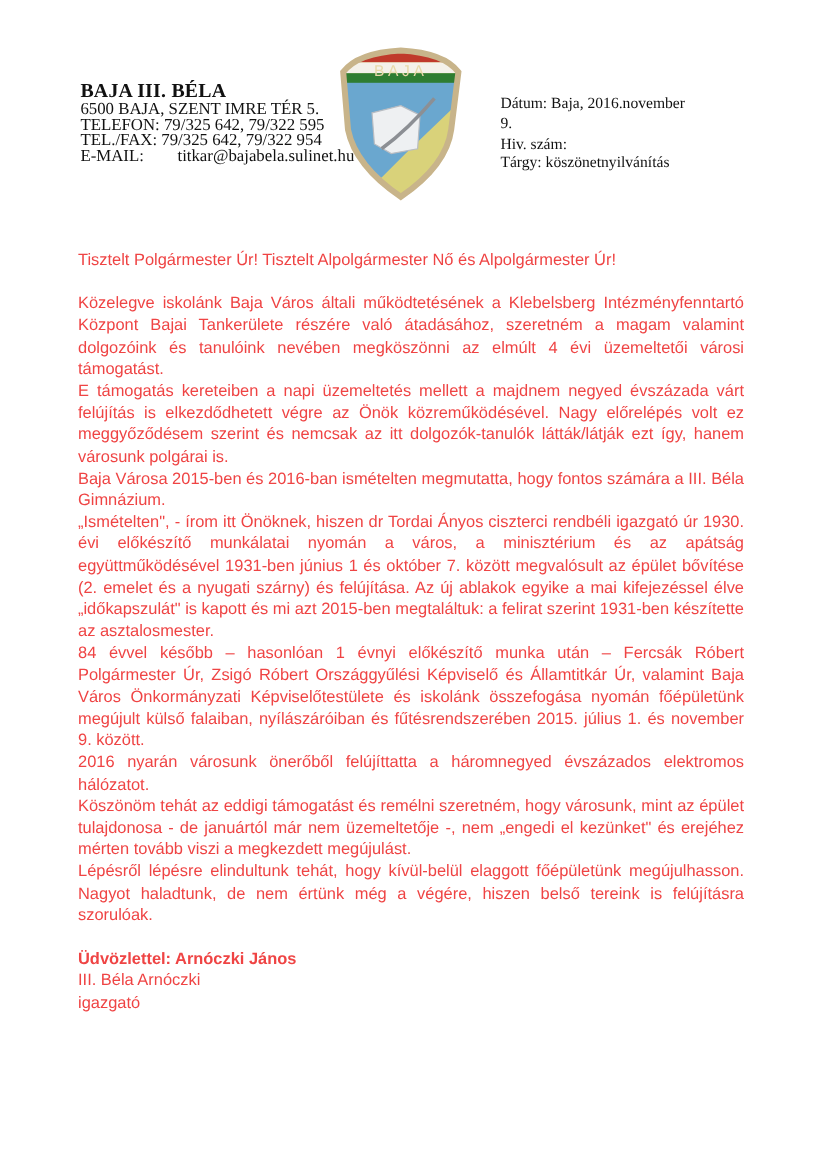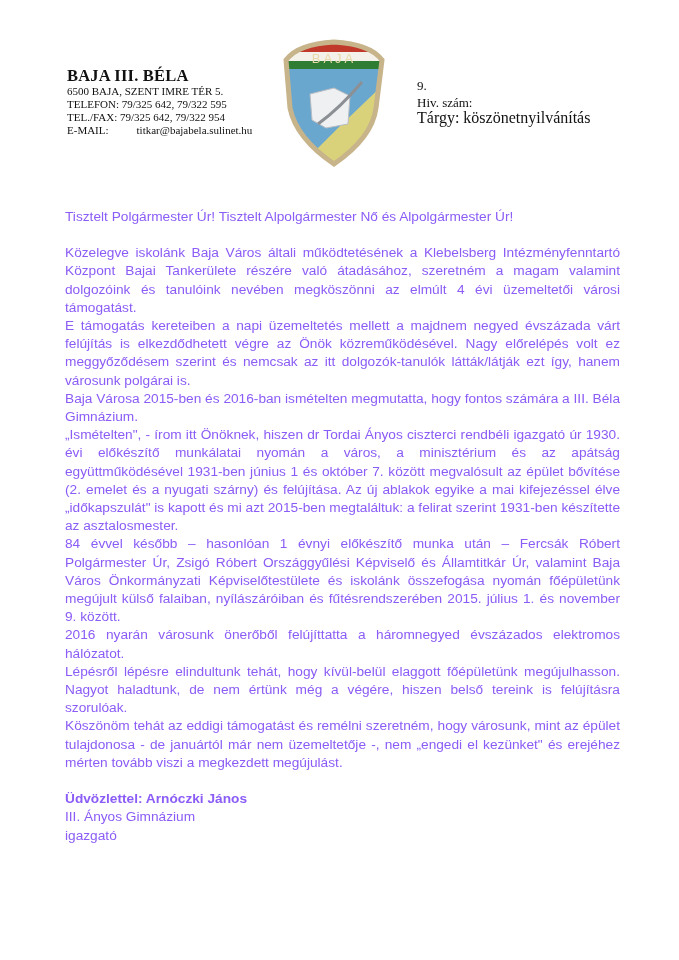--- a/index.html
+++ b/index.html
@@ -1,24 +1,24 @@
 <!DOCTYPE html>
 <html><head>
 <meta charset="utf-8">
 <style>
   html, body { margin:0; padding:0; background:#ffffff; }
   body { width:679px; height:960px; position:relative; overflow:hidden; color:#111; }
   .hdr-left { position:absolute; left:67px; top:67px; font-family:"Liberation Serif", serif; }
   .school-name { font-weight:bold; font-size:16.5px; line-height:18px; letter-spacing:0.2px; }
-  .hdr-small { font-size:11px; line-height:13px; }
+  .hdr-small { font-size:14px; line-height:13px; }
   .email-val { margin-left:28px; }
   .logo { position:absolute; left:278px; top:38px; width:112px; height:130px; }
   .hdr-right { position:absolute; left:417px; top:77px; font-family:"Liberation Serif", serif; font-size:13px; line-height:17px; width:180px; }
-  .subject { font-size:16px; line-height:14px; }
-  .body { position:absolute; left:65px; top:208px; width:555px; font-family:"Liberation Sans", sans-serif; font-size:13.7px; line-height:18.2px; color:#8b5cf6; }
+  .subject { font-size:13px; line-height:14px; }
+  .body { position:absolute; left:65px; top:208px; width:555px; font-family:"Liberation Sans", sans-serif; font-size:13.7px; line-height:18.2px; color:#ef4444; }
   .body p { margin:0; text-align:justify; }
   .salutation { margin-bottom:18px !important; }
   .closing { margin-top:18px !important;font-weight:bold; }
 </style>
 </head>
 <body>
 
 <div class="hdr-left">
   <div class="school-name">BAJA III. BÉLA</div>
   <div class="hdr-small">6500 BAJA, SZENT IMRE TÉR 5.</div>
@@ -44,31 +44,32 @@
       <rect x="0" y="23" width="112" height="8" fill="#2e7d32"></rect>
       <polygon points="32,56 56,50 72,58 70,86 48,90 34,82" fill="#eef0f2" stroke="#b8bcc2" stroke-width="1"></polygon>
       <path d="M40,86 Q62,70 84,44" stroke="#8c8f94" stroke-width="3" fill="none"></path>
     </g>
     <path d="M8,22 Q20,6 56,4 Q92,6 104,22 L98,70 Q94,100 56,126 Q18,100 12,70 Z" fill="none" stroke="#c8b48a" stroke-width="5"></path>
     <text x="56" y="25" text-anchor="middle" font-family="Liberation Sans, sans-serif" font-size="13" fill="#e8d9a8" letter-spacing="3">BAJA</text>
   </svg>
 </div>
 
 <div class="hdr-right">
+  <div>Dátum: Baja, 2016.november</div>
   <div>9.</div>
   <div>Hiv. szám:</div>
   <div class="subject">Tárgy: köszönetnyilvánítás</div>
 </div>
 
 <div class="body">
   <p class="salutation">Tisztelt Polgármester Úr! Tisztelt Alpolgármester Nő és Alpolgármester Úr!</p>
   <p>Közelegve iskolánk Baja Város általi működtetésének a Klebelsberg Intézményfenntartó Központ Bajai Tankerülete részére való átadásához, szeretném a magam valamint dolgozóink és tanulóink nevében megköszönni az elmúlt 4 évi  üzemeltetői városi támogatást.</p>
   <p>E támogatás kereteiben a napi üzemeltetés mellett a majdnem negyed évszázada várt felújítás is elkezdődhetett végre az Önök közreműködésével. Nagy előrelépés volt ez meggyőződésem szerint és nemcsak az itt dolgozók-tanulók látták/látják ezt így, hanem városunk polgárai is.</p>
   <p>Baja Városa 2015-ben és 2016-ban ismételten megmutatta, hogy fontos számára a III. Béla Gimnázium.</p>
   <p>„Ismételten", - írom itt Önöknek, hiszen dr Tordai Ányos ciszterci rendbéli igazgató úr 1930. évi előkészítő munkálatai nyomán a város, a minisztérium és az apátság együttműködésével 1931-ben június 1 és október 7. között megvalósult az épület bővítése (2. emelet és a nyugati szárny) és felújítása. Az új ablakok egyike a mai kifejezéssel élve „időkapszulát" is kapott és mi azt 2015-ben megtaláltuk: a felirat szerint 1931-ben készítette az asztalosmester.</p>
   <p>84 évvel később – hasonlóan 1 évnyi előkészítő munka után – Fercsák Róbert Polgármester Úr, Zsigó Róbert Országgyűlési Képviselő és Államtitkár Úr, valamint Baja Város Önkormányzati Képviselőtestülete és iskolánk összefogása nyomán főépületünk megújult külső falaiban, nyílászáróiban és fűtésrendszerében 2015. július 1. és november 9. között.</p>
   <p>2016 nyarán városunk önerőből felújíttatta a háromnegyed évszázados elektromos hálózatot.</p>
+  <p>Köszönöm tehát az eddigi támogatást és remélni szeretném, hogy városunk, mint az épület tulajdonosa - de januártól már nem üzemeltetője -, nem „engedi el kezünket" és erejéhez mérten tovább viszi a megkezdett megújulást.</p>
   <p>Lépésről lépésre elindultunk tehát, hogy kívül-belül elaggott főépületünk megújulhasson. Nagyot haladtunk, de nem értünk még a végére, hiszen belső tereink is felújításra szorulóak.</p>
-  <p>Köszönöm tehát az eddigi támogatást és remélni szeretném, hogy városunk, mint az épület tulajdonosa - de januártól már nem üzemeltetője -, nem „engedi el kezünket" és erejéhez mérten tovább viszi a megkezdett megújulást.</p>
   <p class="closing">Üdvözlettel: Arnóczki János</p>
-  <p>III. Ányos Gimnázium</p>
+  <p>III. Béla Arnóczki</p>
   <p>igazgató</p>
 </div>
 
 </body></html>

